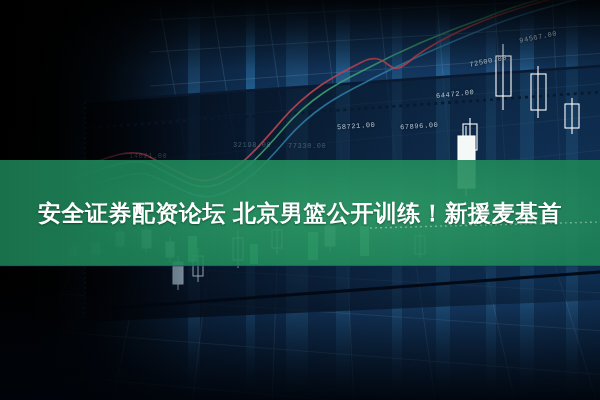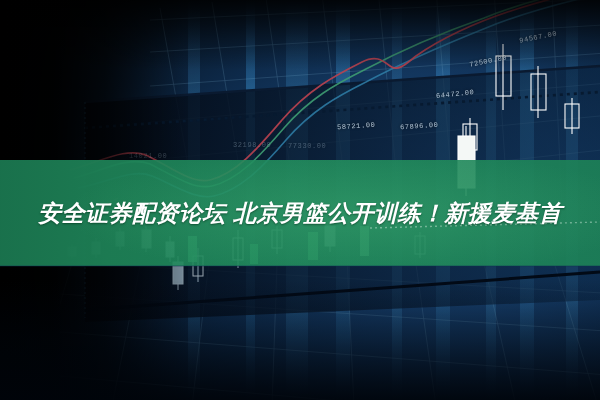--- a/index.html
+++ b/index.html
@@ -75,21 +75,20 @@
   }
   .band-inner-glow{
     position:absolute;inset:0;
     background:radial-gradient(ellipse 420px 90px at 60% 50%, rgba(70,180,120,.35) 0%, rgba(40,150,100,0) 70%);
   }
   .band-text{
     position:absolute;left:0;top:160px;width:600px;height:106px;
     display:flex;flex-direction:column;align-items:center;justify-content:center;
     gap:2px;
     pointer-events:none;
-    font-style:italic;
   }
   .band-line{
     color:#ffffff;
     font-family:"Liberation Sans","DejaVu Sans",sans-serif;
     font-weight:700;
     font-size:23px;
     line-height:30px;
     letter-spacing:.5px;
     white-space:nowrap;
     text-shadow:0 1px 2px rgba(0,40,20,.55);

